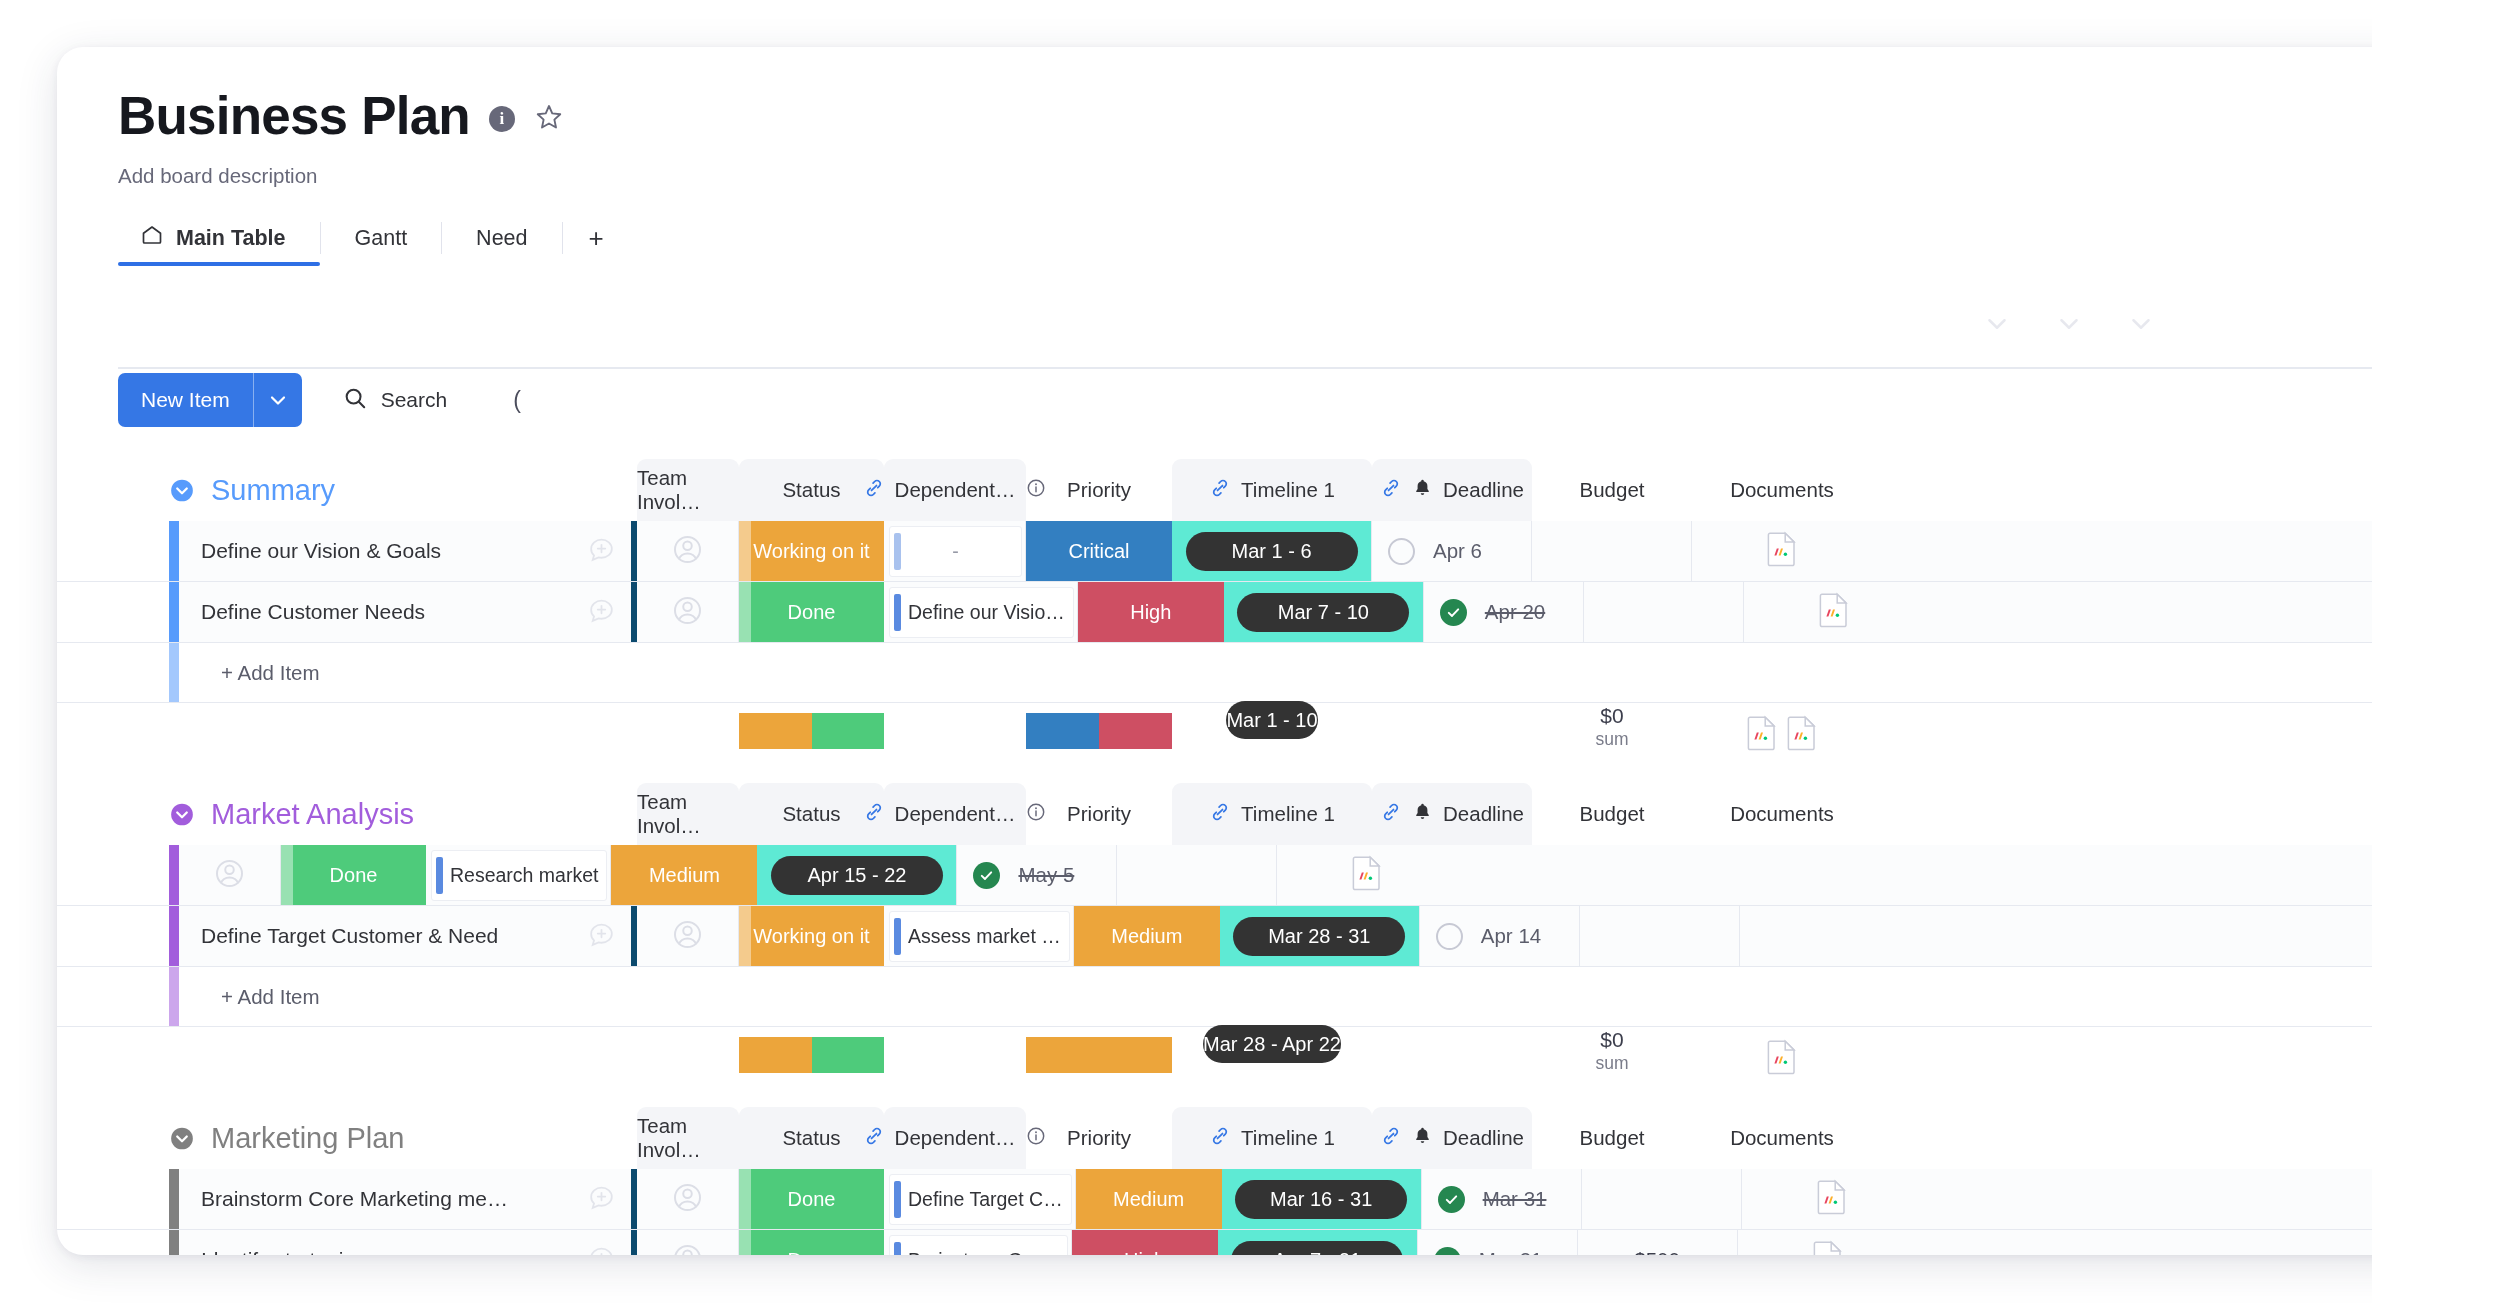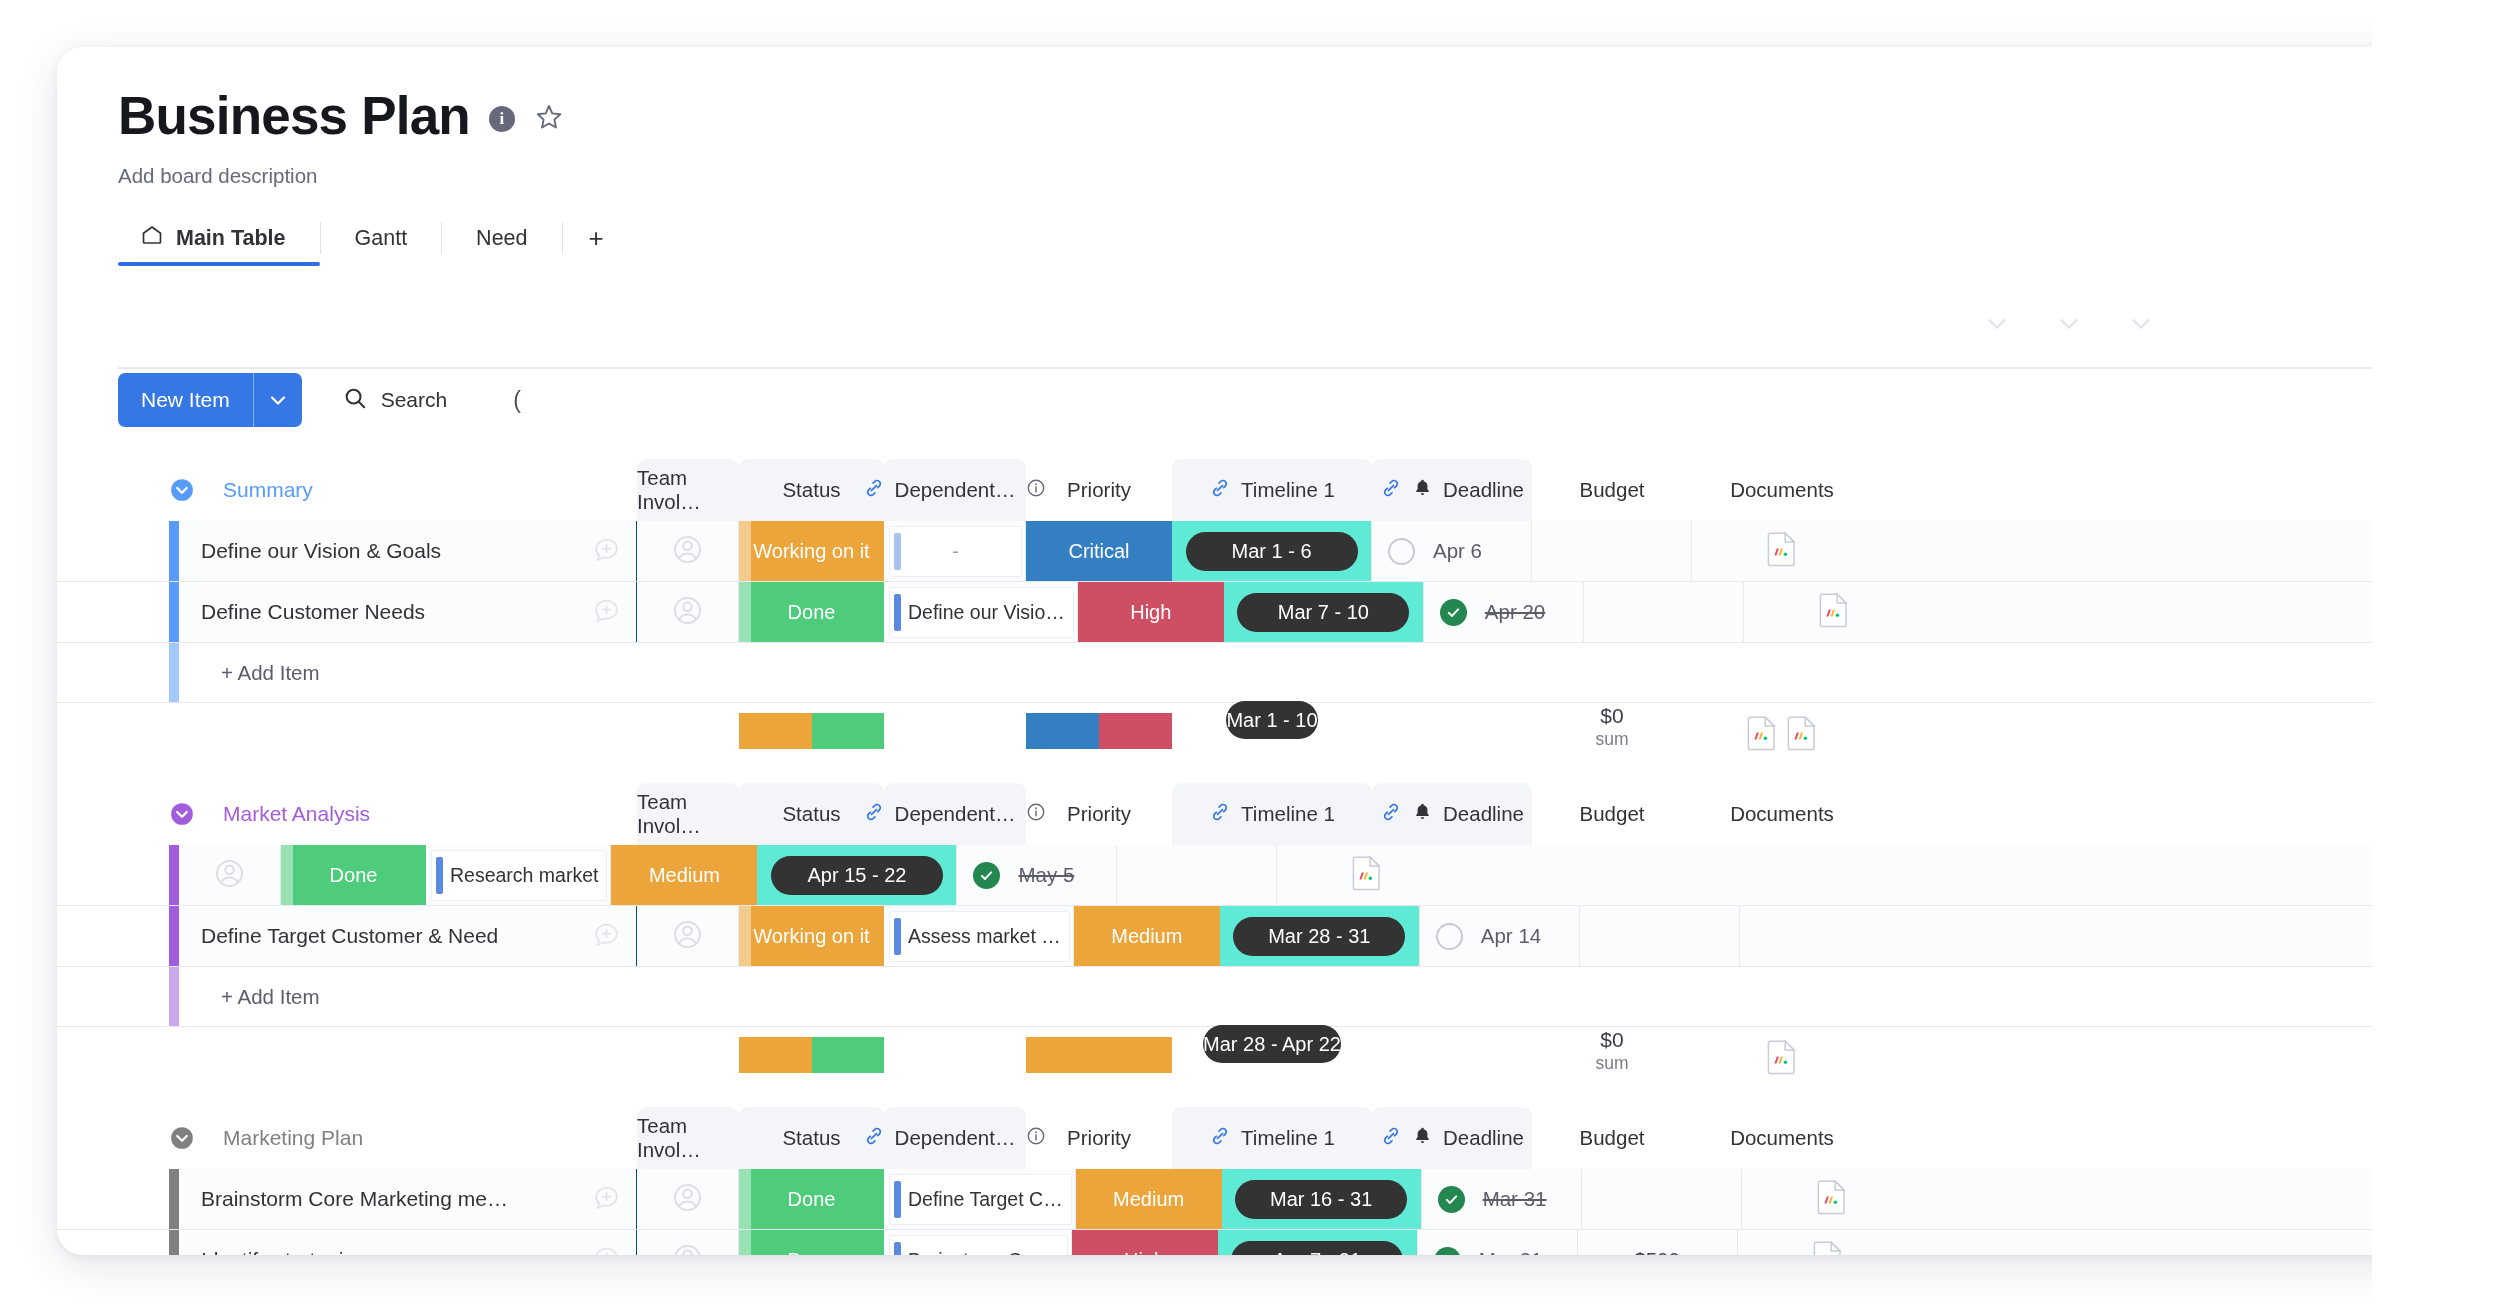--- a/index.html
+++ b/index.html
@@ -92,43 +92,43 @@
 
   
   .grid { position: absolute; left: 0; top: 412px; width: 2406px; }
 
   .group { position: relative; }
 
   
   .ghead { position: relative; height: 62px; }
   .gtitle {
     position: absolute; left: 112px; top: 50%; transform: translateY(-50%);
-    display: flex; align-items: center; gap: 28px;
-    font-size: 21px; font-weight: 400;
+    display: flex; align-items: center; gap: 16px;
+    font-size: 29px; font-weight: 400;
   }
   .gcaret { width: 26px; height: 26px; display:flex;align-items:center;justify-content:center;}
   .colhead-wrap {
     position: absolute; left: 580px; top: 0; height: 62px;
     display: flex; align-items: center;
   }
   .ch {
     height: 62px; display: flex; align-items: center; justify-content: center;
     gap: 10px; font-size: 20.5px; color: #323338;
   }
   .ch.shaded { background: #f4f5f8; border-radius: 9px 9px 0 0; }
   
   .row {
     position: relative; height: 61px; display: flex; align-items: stretch;
     border-bottom: 1px solid #e6e9f0;
   }
   .row .gutter { width: 112px; flex: 0 0 112px; }
   .cbar { width: 10px; flex: 0 0 10px; }
   .c-name {
     flex: 0 0 458px; background: #fbfcfd; display: flex; align-items: center;
-    border-right: 1px solid #0c4a6e; padding-left: 22px; padding-right: 14px;
+    border-right: 6px solid #0c4a6e; padding-left: 22px; padding-right: 14px;
     justify-content: space-between; gap: 8px;
   }
   .c-name .txt {
     font-size: 21px; color: #323338; white-space: nowrap; overflow: hidden;
     text-overflow: ellipsis;
   }
   .c-person {
     flex: 0 0 102px; background: #fbfcfd; display: flex; align-items: center;
     justify-content: center; border-right: 1px solid #e6e9f0;
   }

